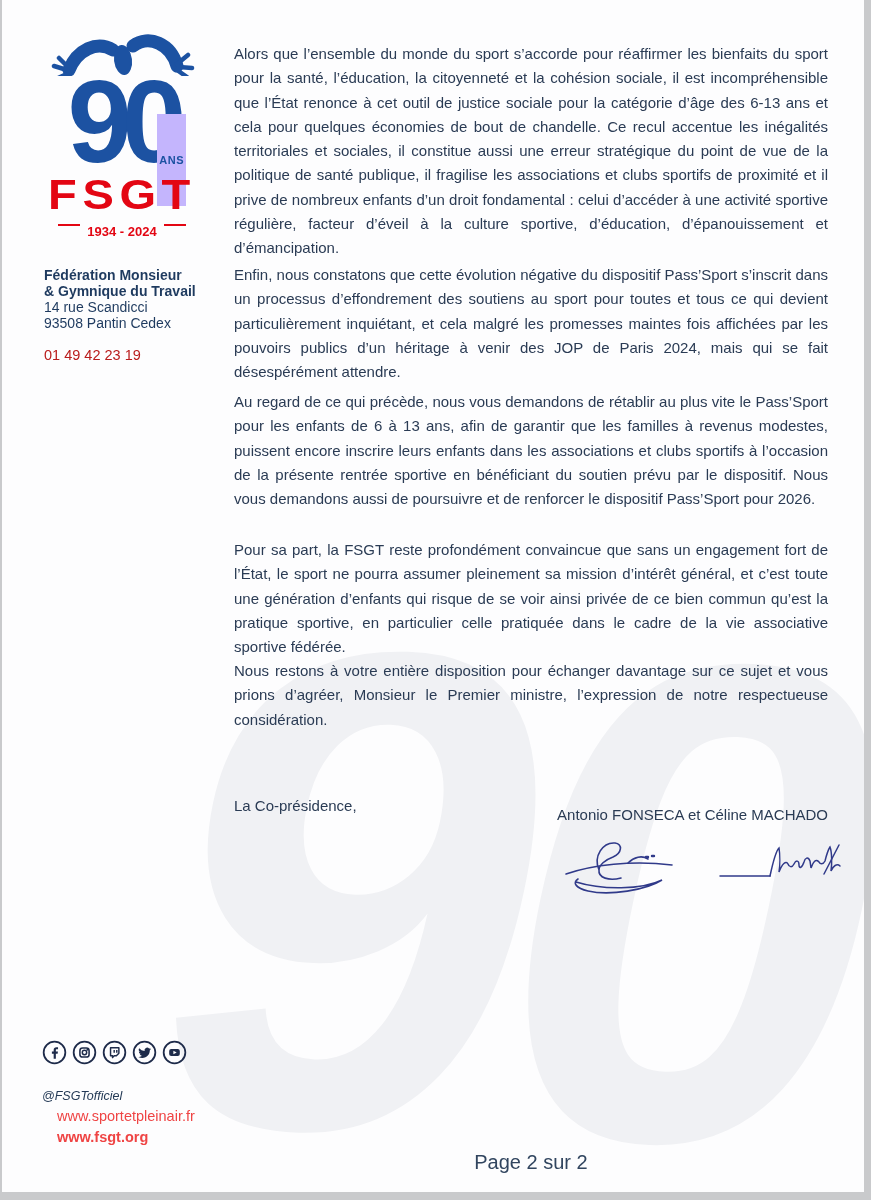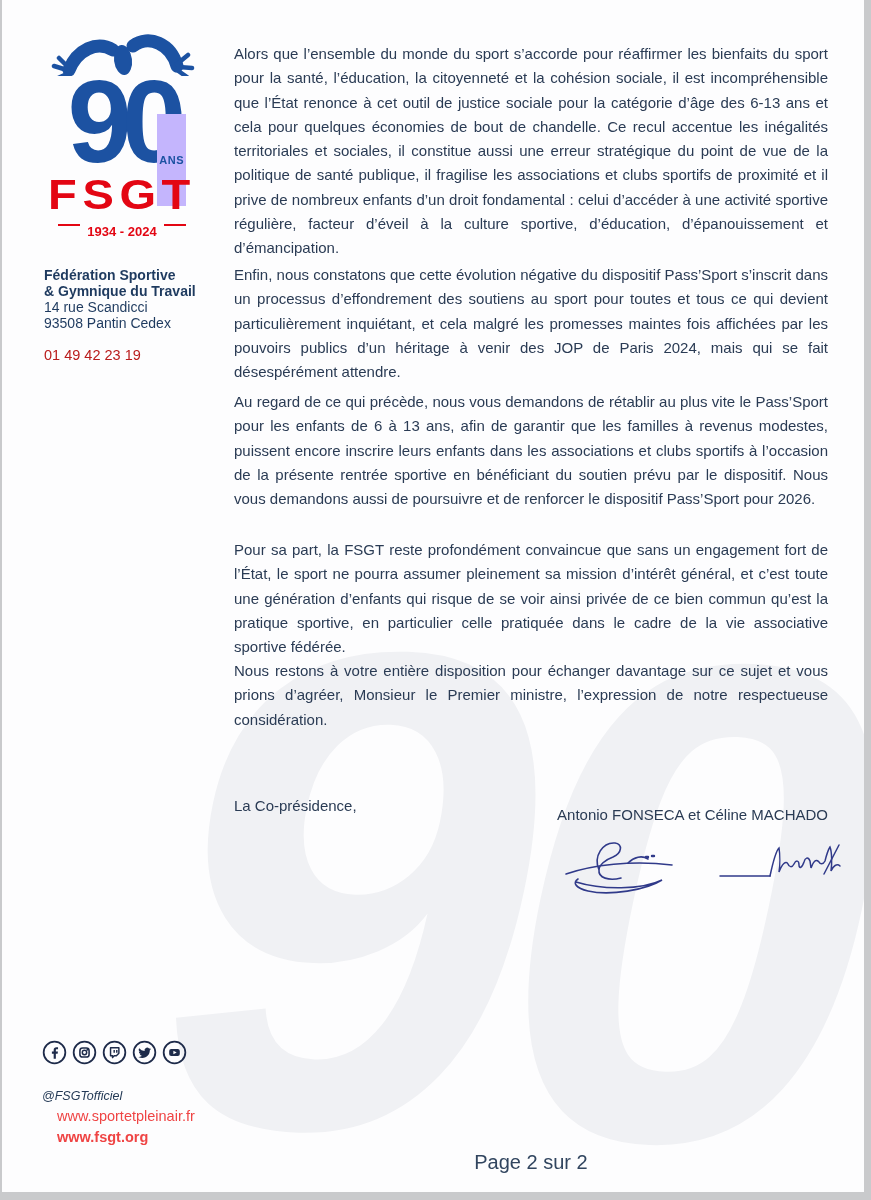--- a/index.html
+++ b/index.html
@@ -90,21 +90,21 @@
         <span>90</span>
         <span class="logo-ans">ANS</span>
       </div>
       <div class="logo-fsgt">FSGT</div>
       <div class="logo-years">
           <span>1934 - 2024</span>
         </div>
     </div>
 
     <div class="org">
-      <div class="b">Fédération Sportive</div>
+      <div class="b">Fédération Monsieur</div>
       <div class="b">&amp; Gymnique du Travail</div>
       <div>14 rue Scandicci</div>
       <div>93508 Pantin Cedex</div>
     </div>
     <div class="phone">01 49 42 23 19</div>
 
     <div class="social">
       <div class="social-row">
         <svg width="25" height="25" viewBox="0 0 24 24">
           <circle cx="12" cy="12" r="10.4" fill="none" stroke="#1e2b4a" stroke-width="1.7"></circle>

